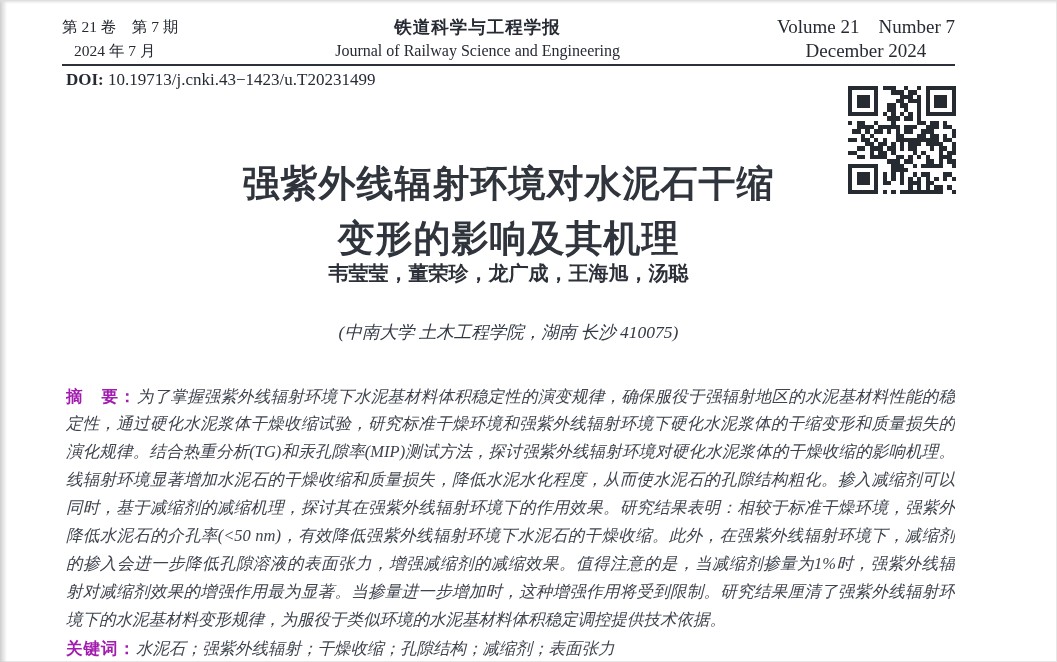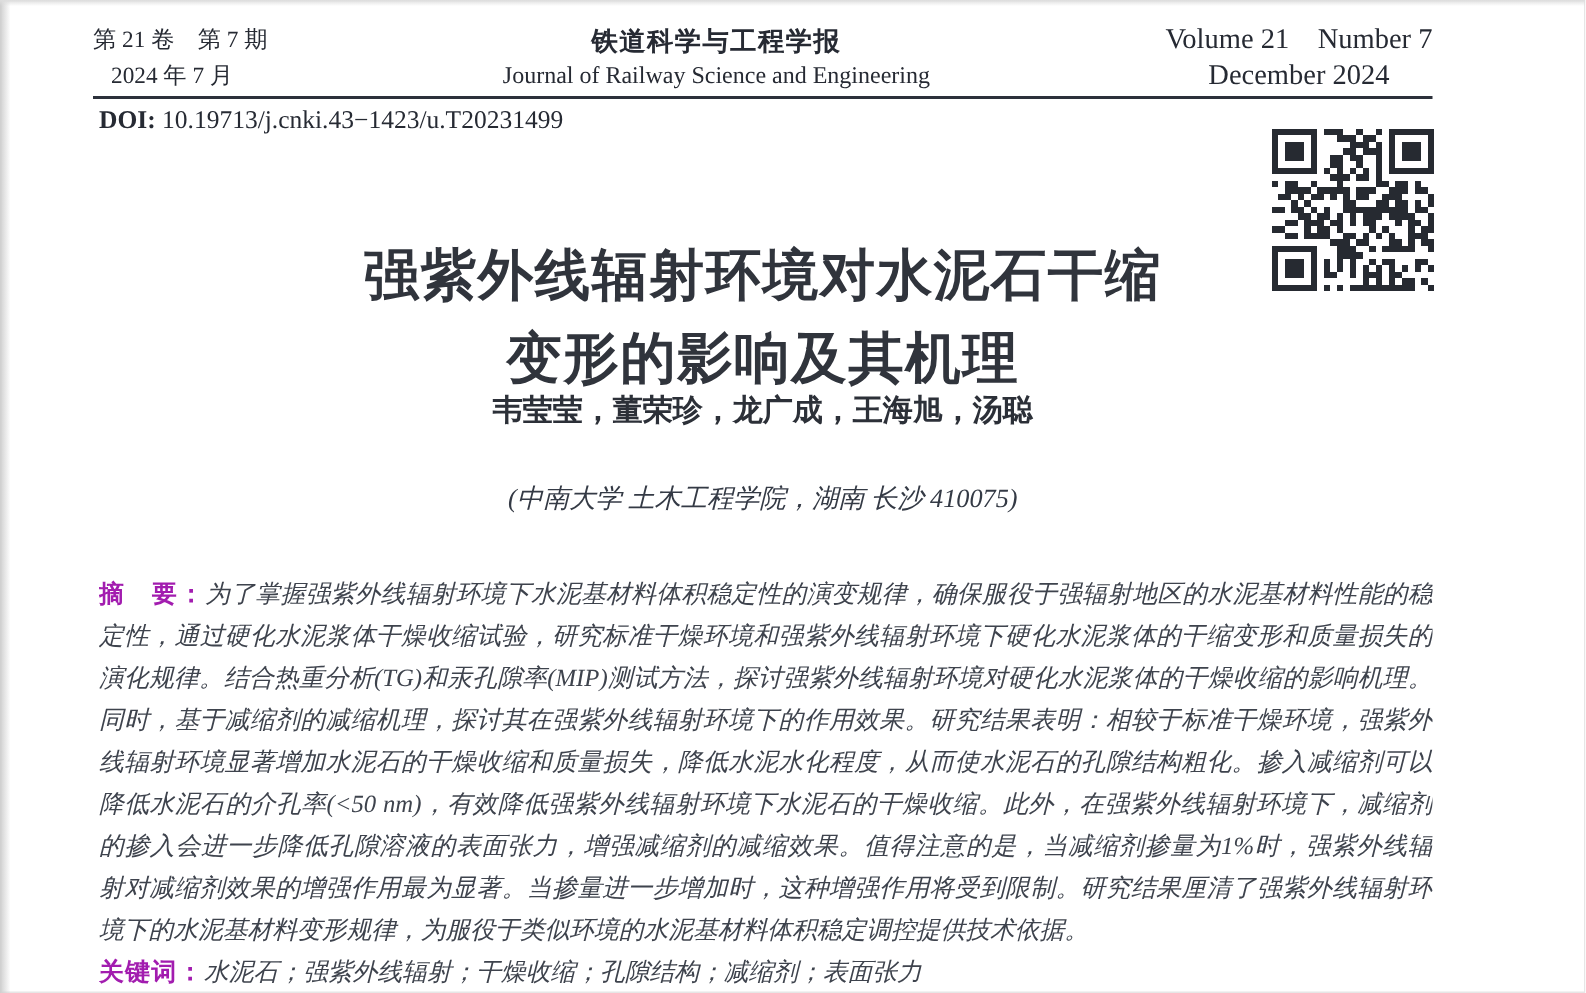--- a/index.html
+++ b/index.html
@@ -324,22 +324,22 @@
 
   <div class="authors">韦莹莹，董荣珍，龙广成，王海旭，汤聪</div>
   <div class="affil">(中南大学 土木工程学院，湖南 长沙 410075)</div>
 
   <div class="abstract">
     <div class="abs-line">
       <span class="hei">摘　要：</span><span>为了掌握强紫外线辐射环境下水泥基材料体积稳定性的演变规律，确保服役于强辐射地区的水泥基材料性能的稳</span>
     </div>
     <div class="abs-line">定性，通过硬化水泥浆体干燥收缩试验，研究标准干燥环境和强紫外线辐射环境下硬化水泥浆体的干缩变形和质量损失的</div>
     <div class="abs-line">演化规律。结合热重分析(TG)和汞孔隙率(MIP)测试方法，探讨强紫外线辐射环境对硬化水泥浆体的干燥收缩的影响机理。</div>
+    <div class="abs-line">线辐射环境显著增加水泥石的干燥收缩和质量损失，降低水泥水化程度，从而使水泥石的孔隙结构粗化。掺入减缩剂可以</div>
     <div class="abs-line">同时，基于减缩剂的减缩机理，探讨其在强紫外线辐射环境下的作用效果。研究结果表明：相较于标准干燥环境，强紫外</div>
-    <div class="abs-line">线辐射环境显著增加水泥石的干燥收缩和质量损失，降低水泥水化程度，从而使水泥石的孔隙结构粗化。掺入减缩剂可以</div>
     <div class="abs-line">降低水泥石的介孔率(&lt;50 nm)，有效降低强紫外线辐射环境下水泥石的干燥收缩。此外，在强紫外线辐射环境下，减缩剂</div>
     <div class="abs-line">的掺入会进一步降低孔隙溶液的表面张力，增强减缩剂的减缩效果。值得注意的是，当减缩剂掺量为1%时，强紫外线辐</div>
     <div class="abs-line">射对减缩剂效果的增强作用最为显著。当掺量进一步增加时，这种增强作用将受到限制。研究结果厘清了强紫外线辐射环</div>
     <div class="abs-line plain">境下的水泥基材料变形规律，为服役于类似环境的水泥基材料体积稳定调控提供技术依据。</div>
     <div class="abs-line plain">
       <span class="hei">关键词：</span><span>水泥石；强紫外线辐射；干燥收缩；孔隙结构；减缩剂；表面张力</span>
     </div>
   </div>
 
   <div class="edge-shade"></div>

